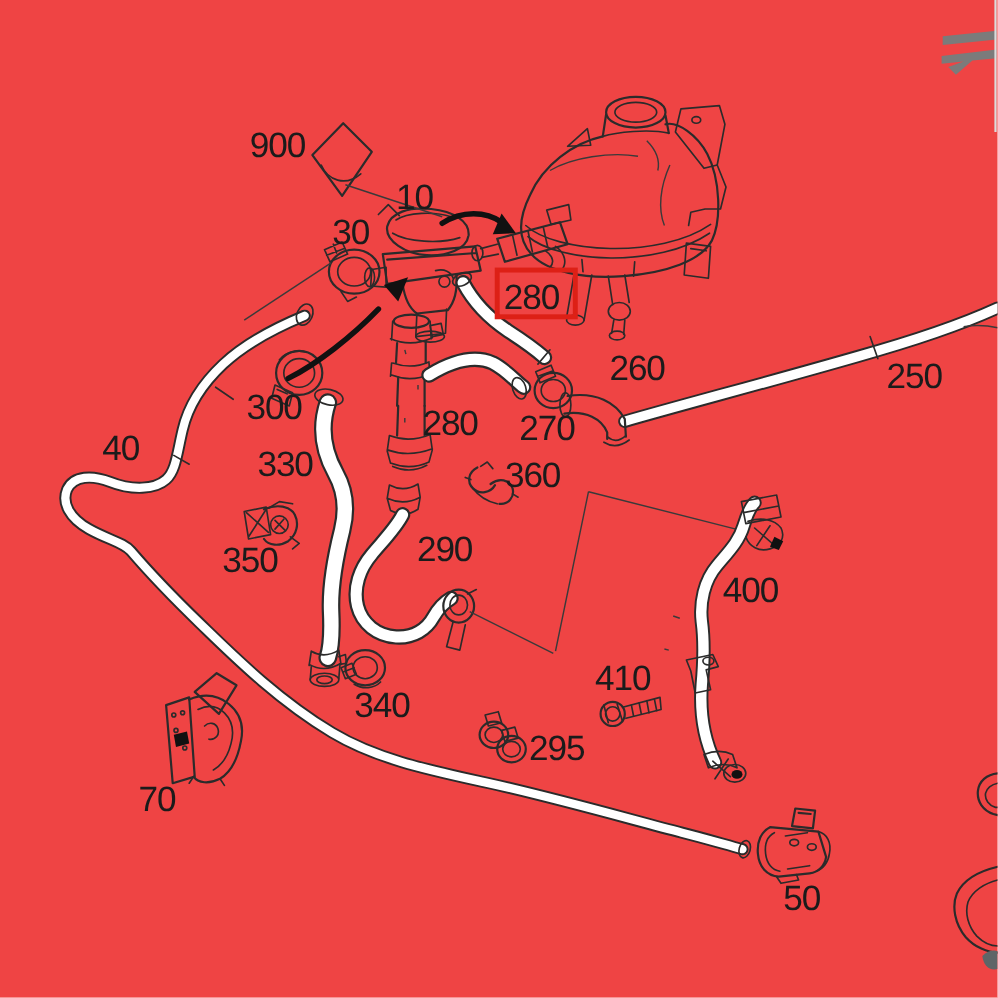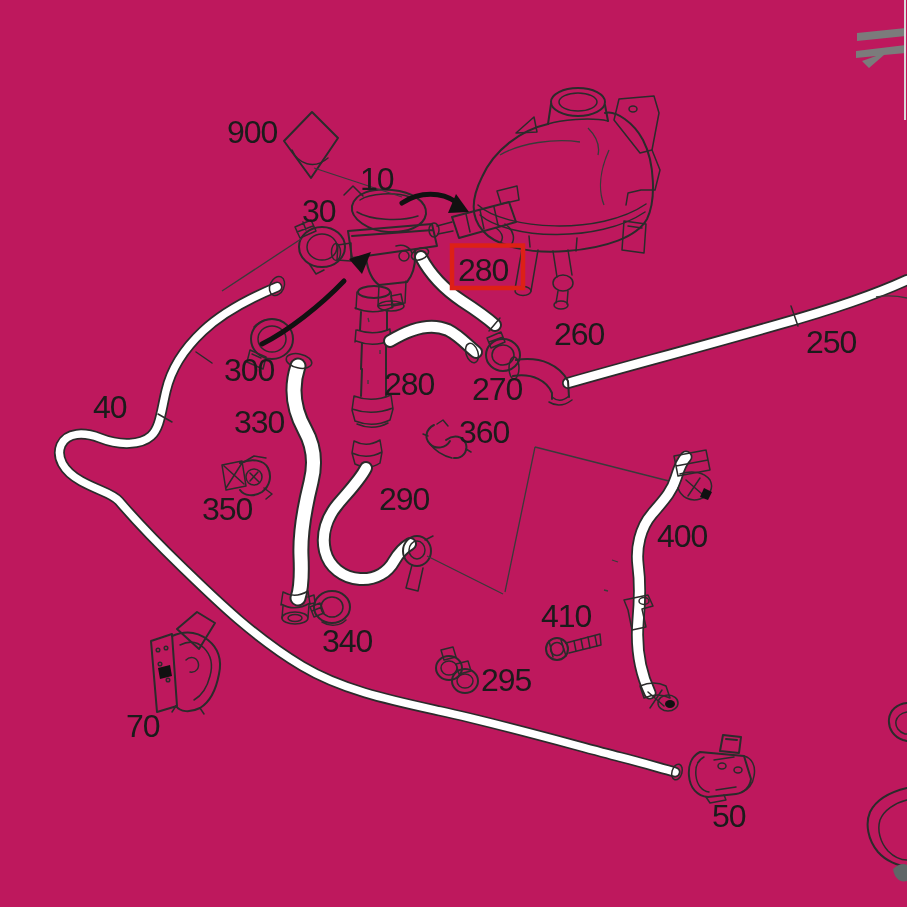--- a/index.html
+++ b/index.html
@@ -1,16 +1,16 @@
 <!DOCTYPE html>
 <html><head>
 <meta charset="utf-8">
 <style>
   html,body{margin:0;padding:0;background:#ffffff;}
-  .stage{position:relative;width:907px;height:907px;background:#be185d;overflow:hidden;
+  .stage{position:relative;width:907px;height:907px;background:#ef4444;overflow:hidden;
          font-family:"Liberation Sans",sans-serif;}
   svg{position:absolute;left:0;top:0;}
   .ln{fill:none;stroke:#2b2b2b;stroke-width:2;stroke-linecap:round;stroke-linejoin:round;}
   .ln15{fill:none;stroke:#2b2b2b;stroke-width:1.5;stroke-linecap:round;stroke-linejoin:round;}
   .thin{fill:none;stroke:#3a3a3a;stroke-width:1.3;}
   .tube-o{fill:none;stroke:#2b2b2b;stroke-linecap:round;stroke-linejoin:round;}
   .tube-i{fill:none;stroke:#ffffff;stroke-linecap:round;stroke-linejoin:round;}
   .blk{fill:#111111;stroke:none;}
   .arrowline{fill:none;stroke:#111111;stroke-width:5;stroke-linecap:round;}
   .lbl{font-family:"Liberation Sans",sans-serif;font-size:32px;letter-spacing:-1px;

